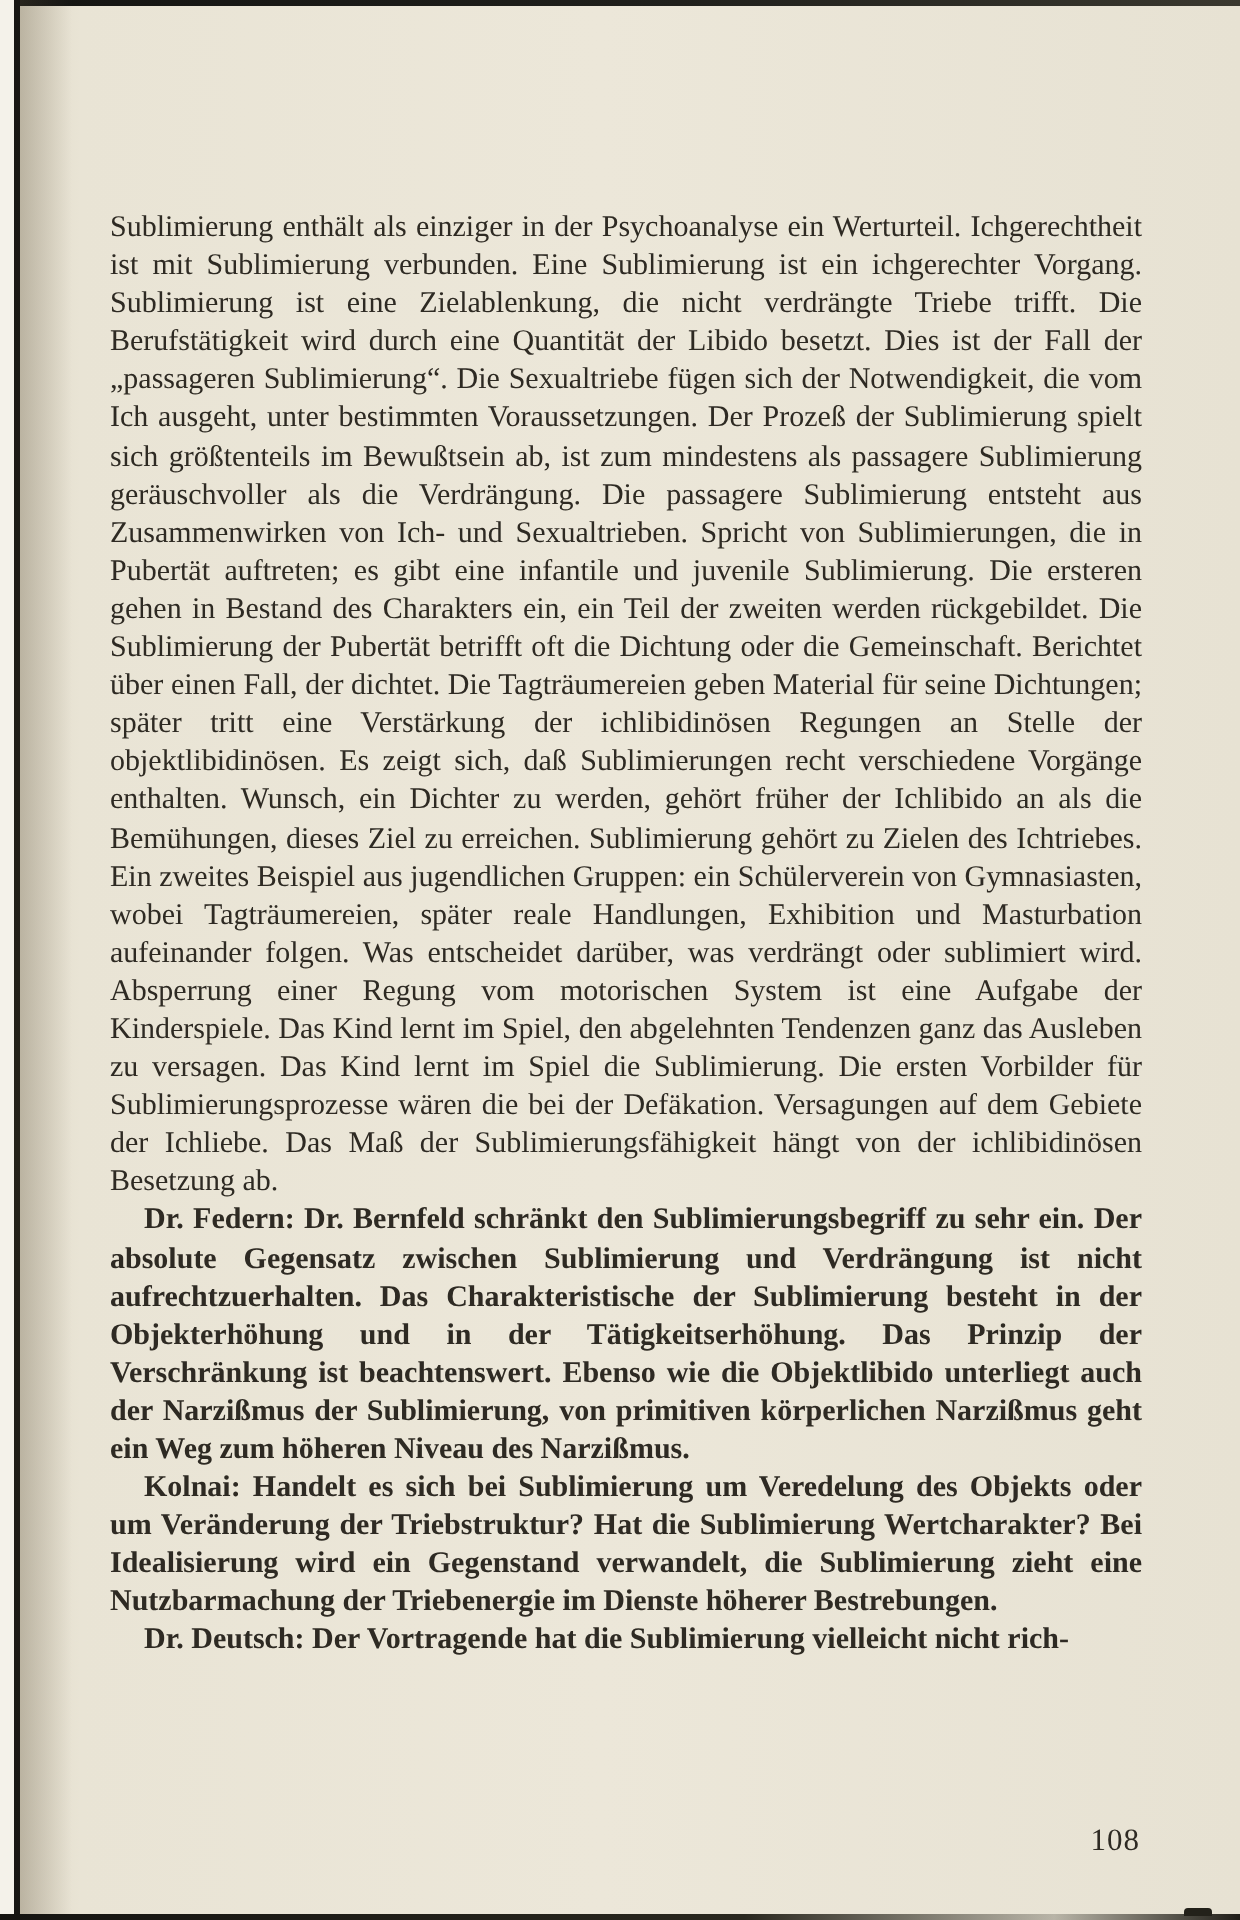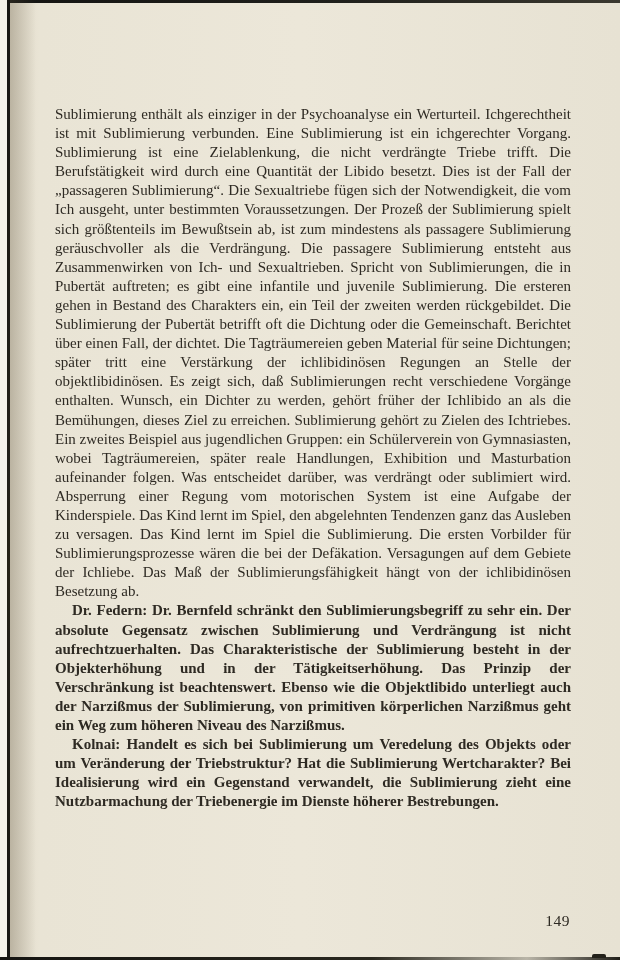--- a/index.html
+++ b/index.html
@@ -93,17 +93,18 @@
   <div class="gutter-shade"></div>
   <div class="edge-left-light"></div>
   <div class="edge-left-dark"></div>
   <div class="edge-bottom"></div>
   <div class="corner-mark"></div>
 
   <div class="text-block">
     <p>Sublimierung enthält als einziger in der Psychoanalyse ein Werturteil. Ichgerechtheit ist mit Sublimierung verbunden. Eine Sublimierung ist ein ichgerechter Vorgang. Sublimierung ist eine Zielablenkung, die nicht verdrängte Triebe trifft. Die Berufstätigkeit wird durch eine Quantität der Libido besetzt. Dies ist der Fall der „passageren Sublimierung“. Die Sexualtriebe fügen sich der Notwendigkeit, die vom Ich ausgeht, unter bestimmten Voraussetzungen. Der Prozeß der Sublimierung spielt sich größtenteils im Bewußtsein ab, ist zum mindestens als passagere Sublimierung geräuschvoller als die Verdrängung. Die passagere Sublimierung entsteht aus Zusammenwirken von Ich- und Sexualtrieben. Spricht von Sublimierungen, die in Pubertät auftreten; es gibt eine infantile und juvenile Sublimierung. Die ersteren gehen in Bestand des Charakters ein, ein Teil der zweiten werden rückgebildet. Die Sublimierung der Pubertät betrifft oft die Dichtung oder die Gemeinschaft. Berichtet über einen Fall, der dichtet. Die Tagträumereien geben Material für seine Dichtungen; später tritt eine Verstärkung der ichlibidinösen Regungen an Stelle der objektlibidinösen. Es zeigt sich, daß Sublimierungen recht verschiedene Vorgänge enthalten. Wunsch, ein Dichter zu werden, gehört früher der Ichlibido an als die Bemühungen, dieses Ziel zu erreichen. Sublimierung gehört zu Zielen des Ichtriebes. Ein zweites Beispiel aus jugendlichen Gruppen: ein Schülerverein von Gymnasiasten, wobei Tagträumereien, später reale Handlungen, Exhibition und Masturbation aufeinander folgen. Was entscheidet darüber, was verdrängt oder sublimiert wird. Absperrung einer Regung vom motorischen System ist eine Aufgabe der Kinderspiele. Das Kind lernt im Spiel, den abgelehnten Tendenzen ganz das Ausleben zu versagen. Das Kind lernt im Spiel die Sublimierung. Die ersten Vorbilder für Sublimierungsprozesse wären die bei der Defäkation. Versagungen auf dem Gebiete der Ichliebe. Das Maß der Sublimierungsfähigkeit hängt von der ichlibidinösen Besetzung ab.</p>
     <p class="indent">Dr. Federn: Dr. Bernfeld schränkt den Sublimierungsbegriff zu sehr ein. Der absolute Gegensatz zwischen Sublimierung und Verdrängung ist nicht aufrechtzuerhalten. Das Charakteristische der Sublimierung besteht in der Objekterhöhung und in der Tätigkeitserhöhung. Das Prinzip der Verschränkung ist beachtenswert. Ebenso wie die Objektlibido unterliegt auch der Narzißmus der Sublimierung, von primitiven körperlichen Narzißmus geht ein Weg zum höheren Niveau des Narzißmus.</p>
     <p class="indent">Kolnai: Handelt es sich bei Sublimierung um Veredelung des Objekts oder um Veränderung der Triebstruktur? Hat die Sublimierung Wertcharakter? Bei Idealisierung wird ein Gegenstand verwandelt, die Sublimierung zieht eine Nutzbarmachung der Triebenergie im Dienste höherer Bestrebungen.</p>
+    <p class="indent">Dr. Deutsch: Der Vortragende hat die Sublimierung vielleicht nicht rich-</p>
   </div>
 
-  <div class="page-number">149</div>
+  <div class="page-number">108</div>
 
 </div>
 
 </body></html>

